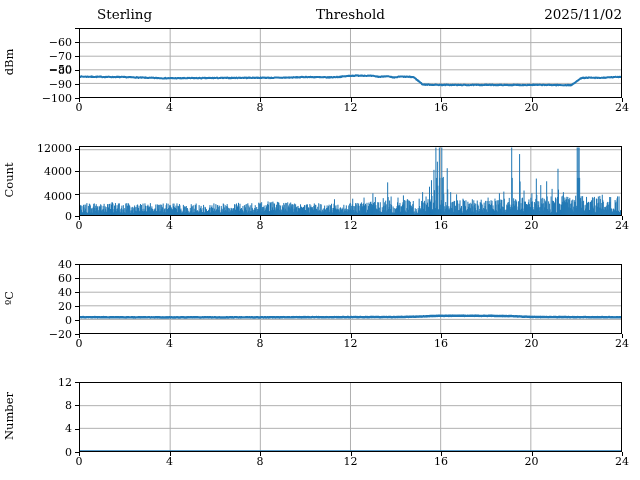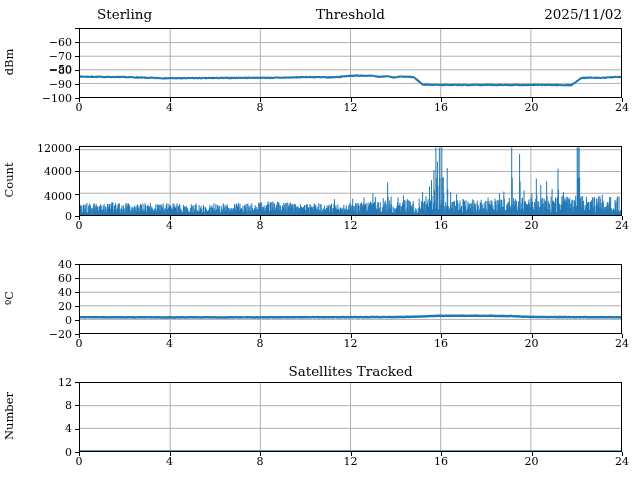--- a/index.html
+++ b/index.html
@@ -268,21 +268,20 @@
       <div class="tickmark" style="left: 79px; top: 90px; width: 1px; height: 4px;"></div>
       <div class="tickmark" style="left: 169.5px; top: 90px; width: 1px; height: 4px;"></div>
       <div class="tickmark" style="left: 260px; top: 90px; width: 1px; height: 4px;"></div>
       <div class="tickmark" style="left: 350.5px; top: 90px; width: 1px; height: 4px;"></div>
       <div class="tickmark" style="left: 441px; top: 90px; width: 1px; height: 4px;"></div>
       <div class="tickmark" style="left: 531.5px; top: 90px; width: 1px; height: 4px;"></div>
       <div class="tickmark" style="left: 622px; top: 90px; width: 1px; height: 4px;"></div>
     </div>
 
   <div class="panel" id="panel-3" style="top:362px;height:110px;">
-    <div class="panel-title">Satellites Tracked</div>
     <div class="plot-area" style="top:20px;height:70px;">
       <svg class="plot-svg" viewBox="0 0 543 70" preserveAspectRatio="none">
           <line x1="90.5" y1="0" x2="90.5" y2="70" stroke="#b0b0b0" stroke-width="1" vector-effect="non-scaling-stroke"></line>
           <line x1="181" y1="0" x2="181" y2="70" stroke="#b0b0b0" stroke-width="1" vector-effect="non-scaling-stroke"></line>
           <line x1="271.5" y1="0" x2="271.5" y2="70" stroke="#b0b0b0" stroke-width="1" vector-effect="non-scaling-stroke"></line>
           <line x1="362" y1="0" x2="362" y2="70" stroke="#b0b0b0" stroke-width="1" vector-effect="non-scaling-stroke"></line>
           <line x1="452.5" y1="0" x2="452.5" y2="70" stroke="#b0b0b0" stroke-width="1" vector-effect="non-scaling-stroke"></line>
           <line x1="0" y1="46.66666666666667" x2="543" y2="46.66666666666667" stroke="#b0b0b0" stroke-width="1" vector-effect="non-scaling-stroke"></line>
           <line x1="0" y1="23.333333333333336" x2="543" y2="23.333333333333336" stroke="#b0b0b0" stroke-width="1" vector-effect="non-scaling-stroke"></line>
           <path d="M0.00,70.00L90.50,70.00L181.00,70.00L271.50,70.00L362.00,70.00L452.50,70.00L543.00,70.00" stroke="#1f77b4" stroke-width="1.6" fill="none" stroke-linejoin="round" stroke-linecap="round" vector-effect="non-scaling-stroke"></path>

